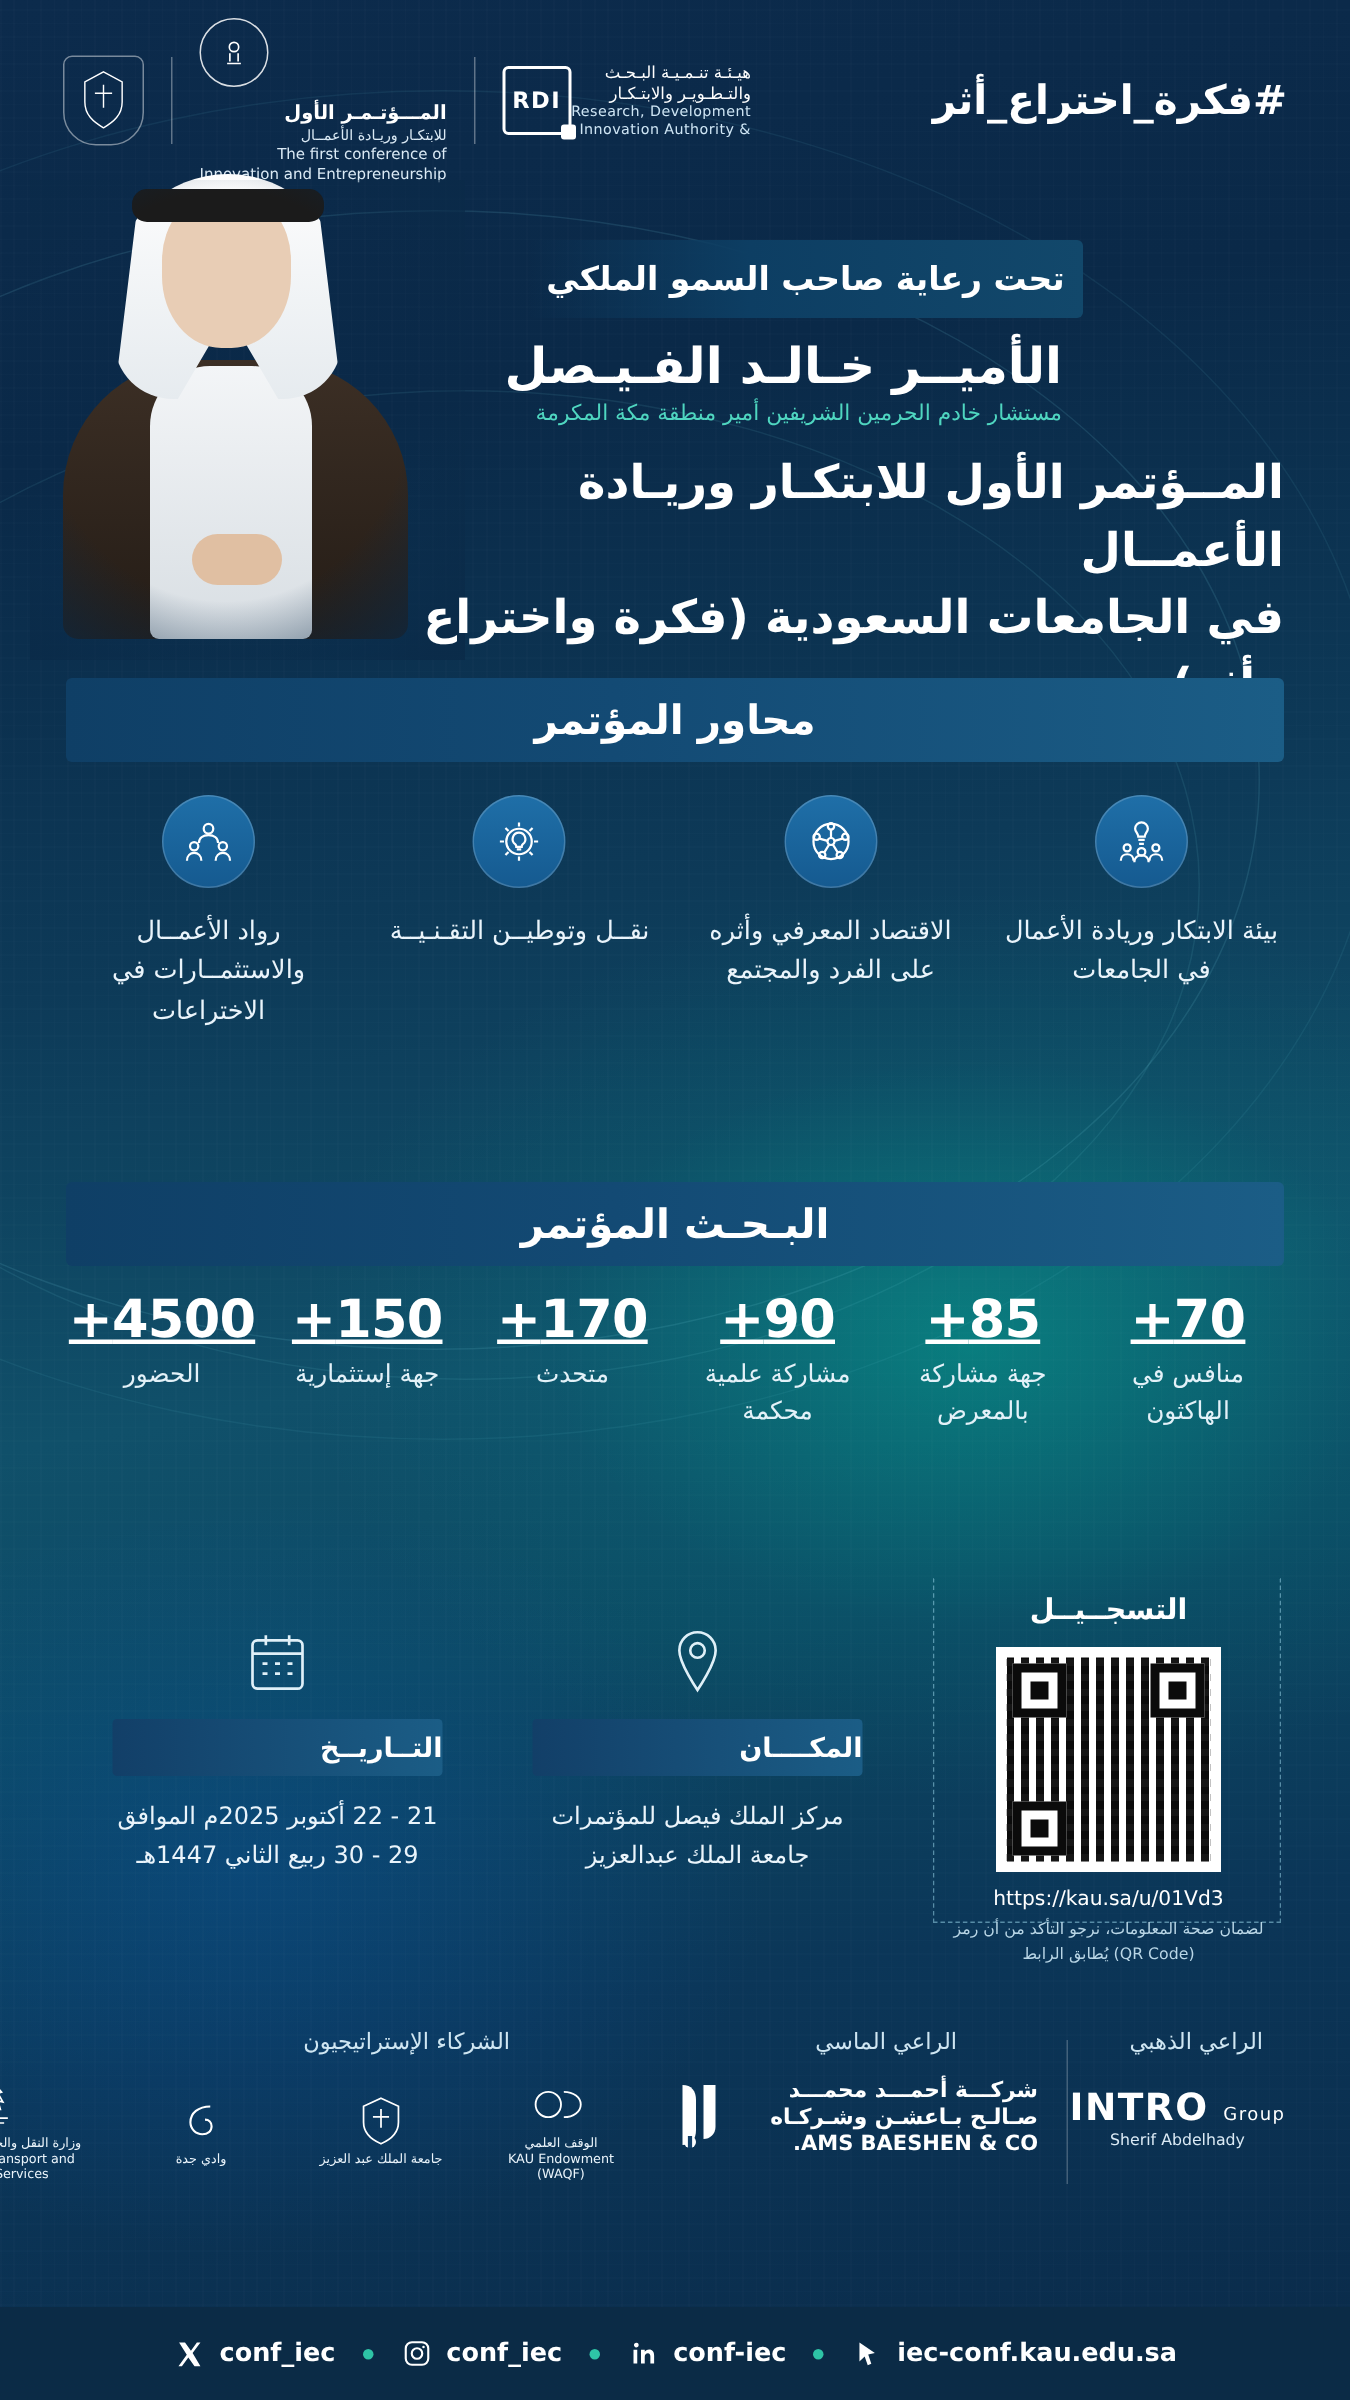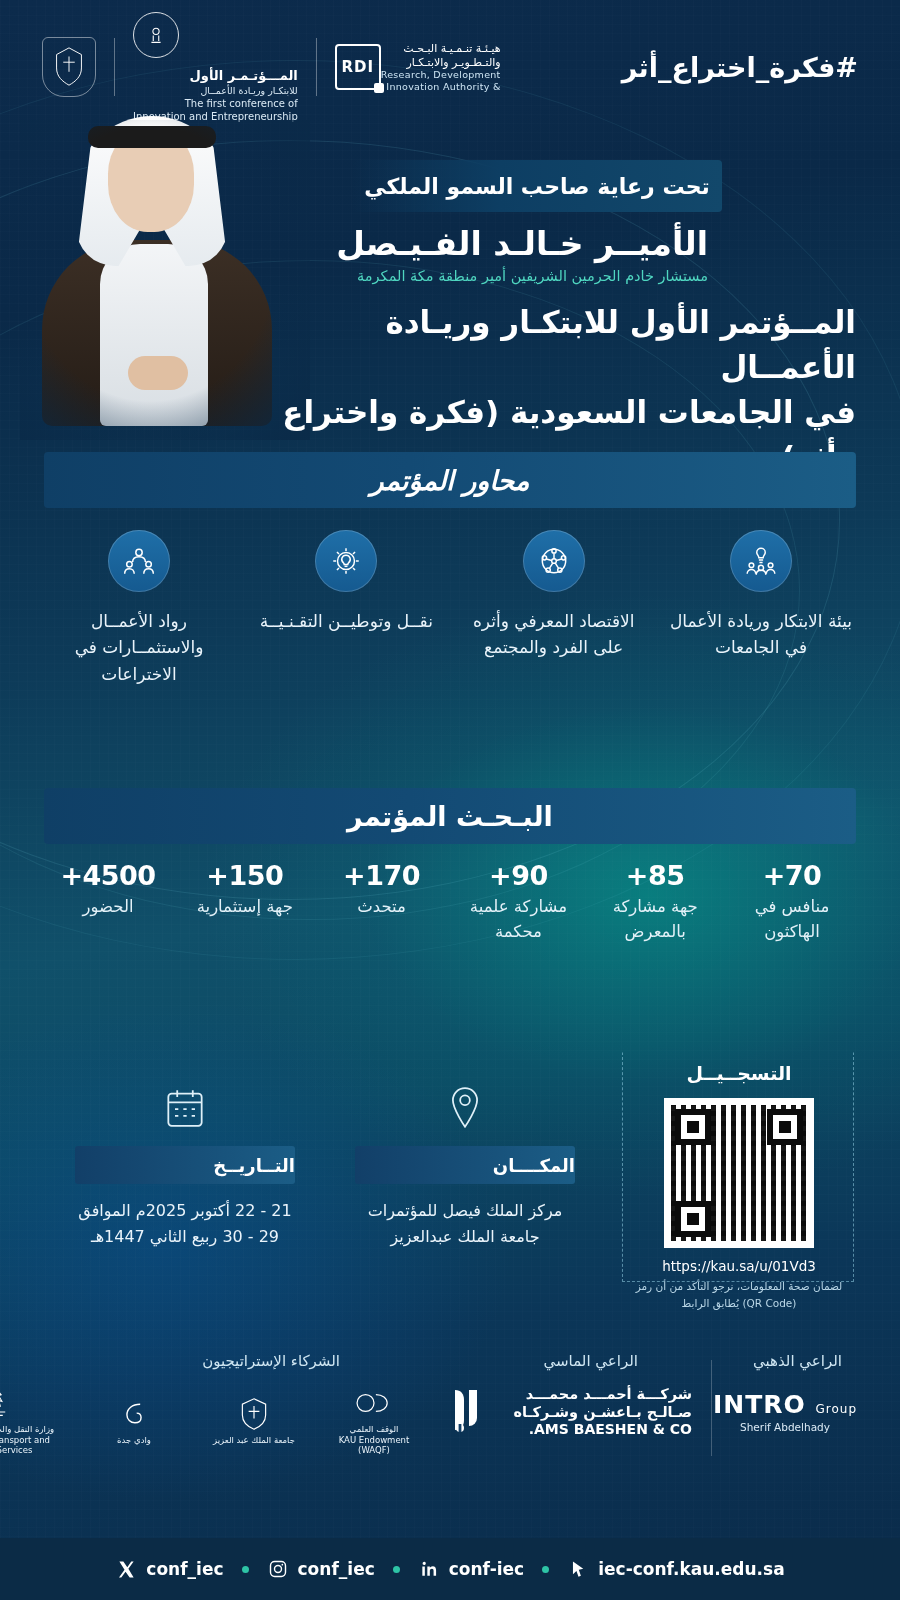--- a/index.html
+++ b/index.html
@@ -141,21 +141,21 @@
   }
 
   
   .banner {
     position: absolute; right: 44px; left: 44px; height: 56px;
     background: linear-gradient(270deg, #1b5d86 0%, #134a74 55%, #0f3f66 100%);
     border-radius: 4px;
     display: flex; align-items: center; justify-content: center;
   }
   .banner span { color: #fff; font-size: 27px; font-weight: bold; letter-spacing: 1px; }
-  #banner-axes { top: 452px; font-style: italic; }
+  #banner-axes { top: 452px; }
   #banner-targets { top: 788px; }
 
   
   .axes {
     position: absolute; top: 530px; right: 44px; left: 44px;
     display: flex; justify-content: space-between;
   }
   .axis { width: 190px; text-align: center; }
   .axis-circle {
     width: 62px; height: 62px; margin: 0 auto 16px;
@@ -168,21 +168,21 @@
   .axis-label {
     color: #eaf4fb; font-size: 17px; line-height: 1.55; font-weight: 500;
   }
 
   
   .stats {
     position: absolute; top: 860px; right: 44px; left: 44px;
     display: flex; flex-direction: row-reverse; justify-content: space-between;
   }
   .stat { width: 128px; text-align: center; }
-  .stat-num { color: #ffffff; font-size: 27px; font-weight: bold; letter-spacing: -.5px; }
+  .stat-num { color: #ffffff; font-size: 35px; font-weight: bold; letter-spacing: -.5px; text-decoration: underline; }
   .stat-lab { color: #e3f1f8; font-size: 16.5px; line-height: 1.5; margin-top: 4px; }
 
   
   .reg {
     position: absolute; top: 1062px; right: 56px; width: 210px; text-align: center;
   }
   .reg-title {
     color: #ffffff; font-size: 19px; font-weight: bold; letter-spacing: 3px;
     position: relative; margin-bottom: 14px;
   }

